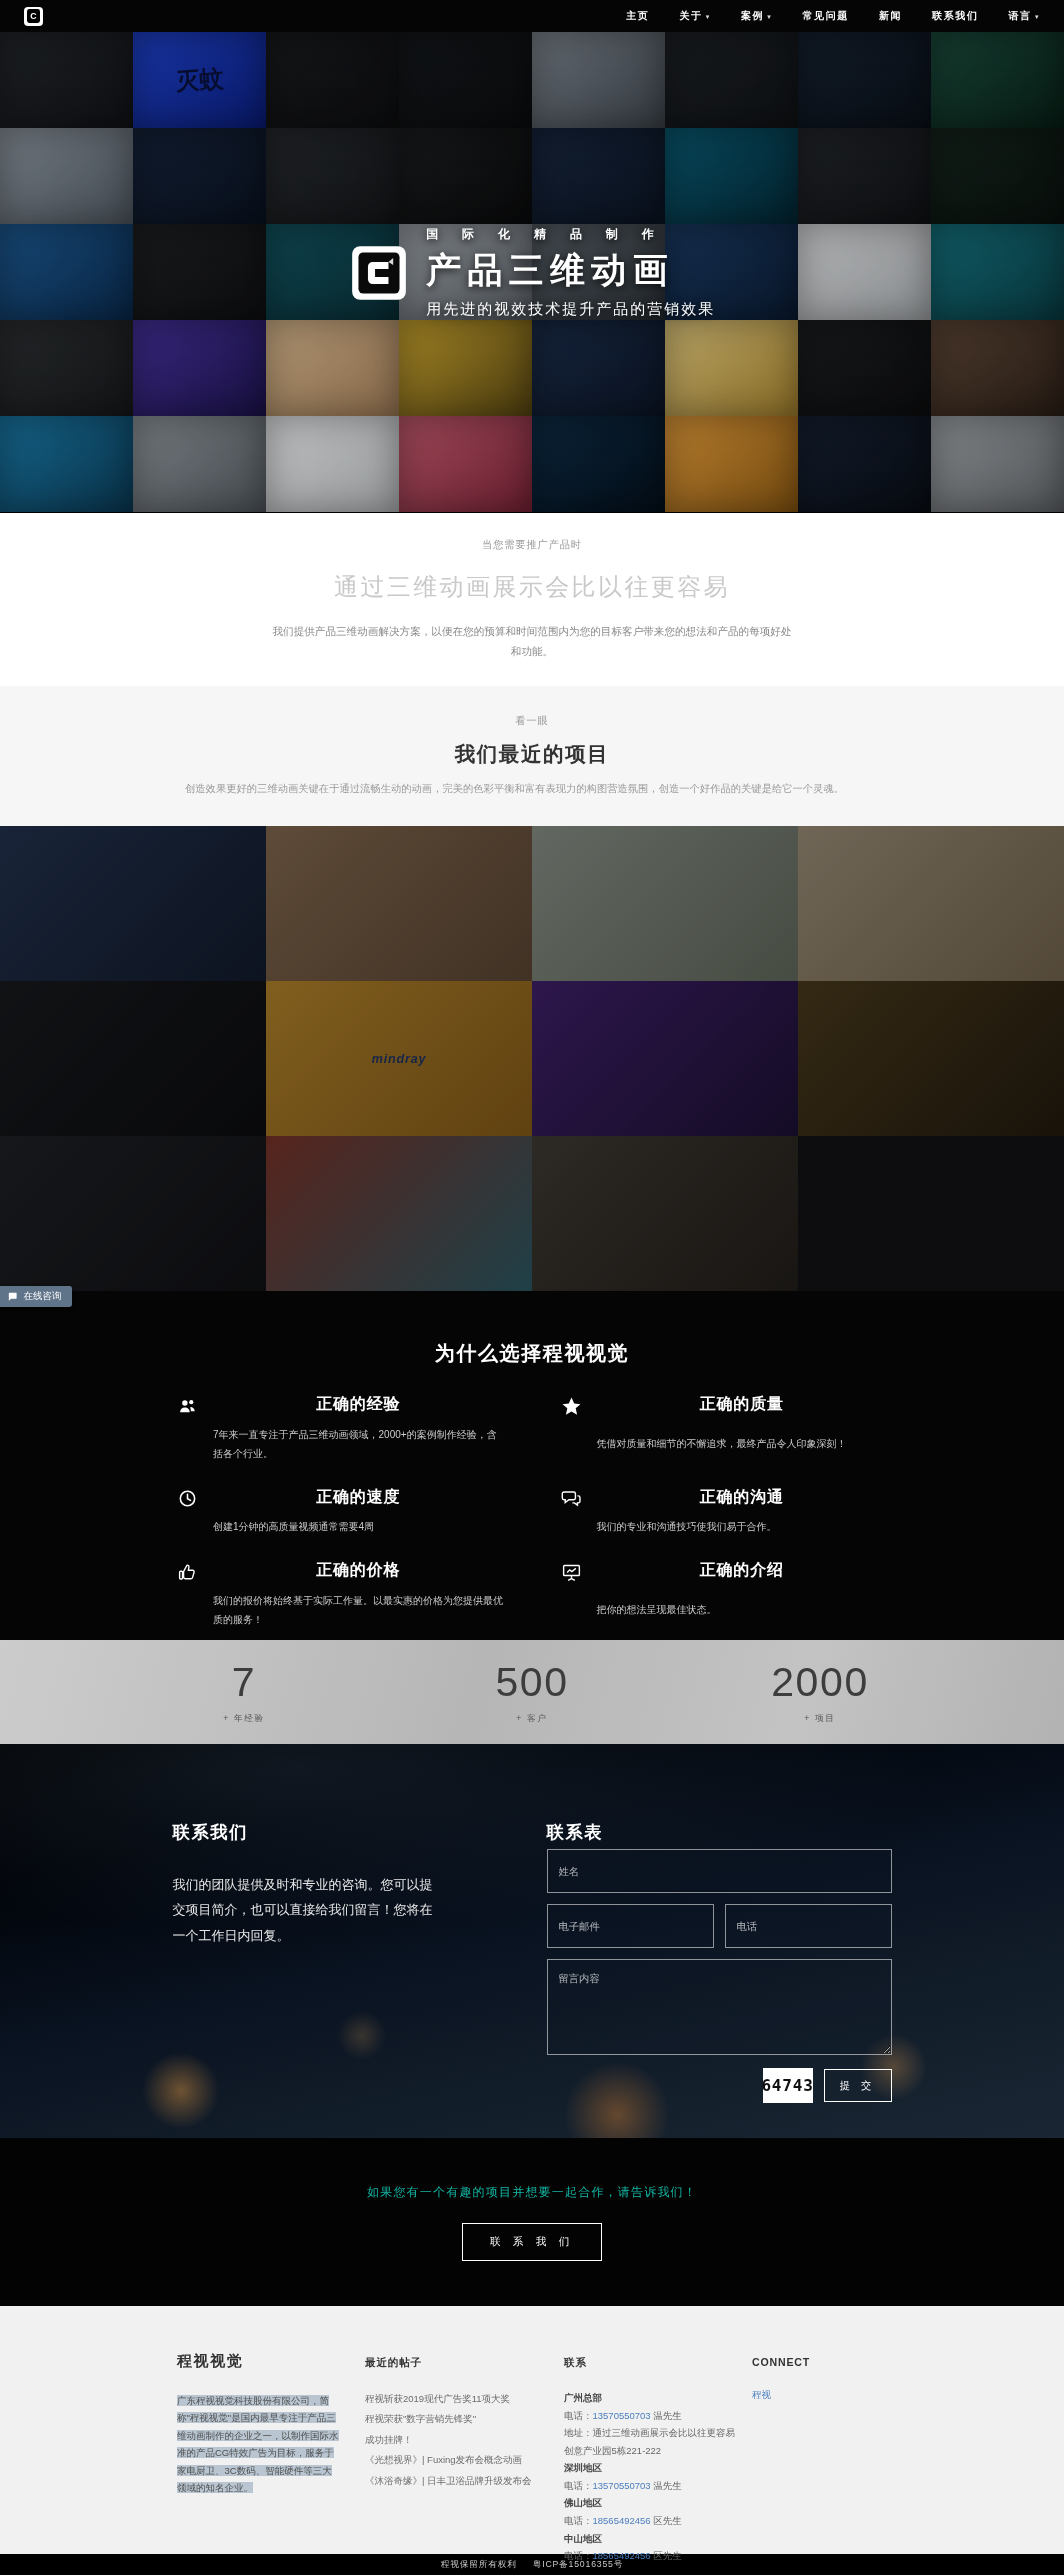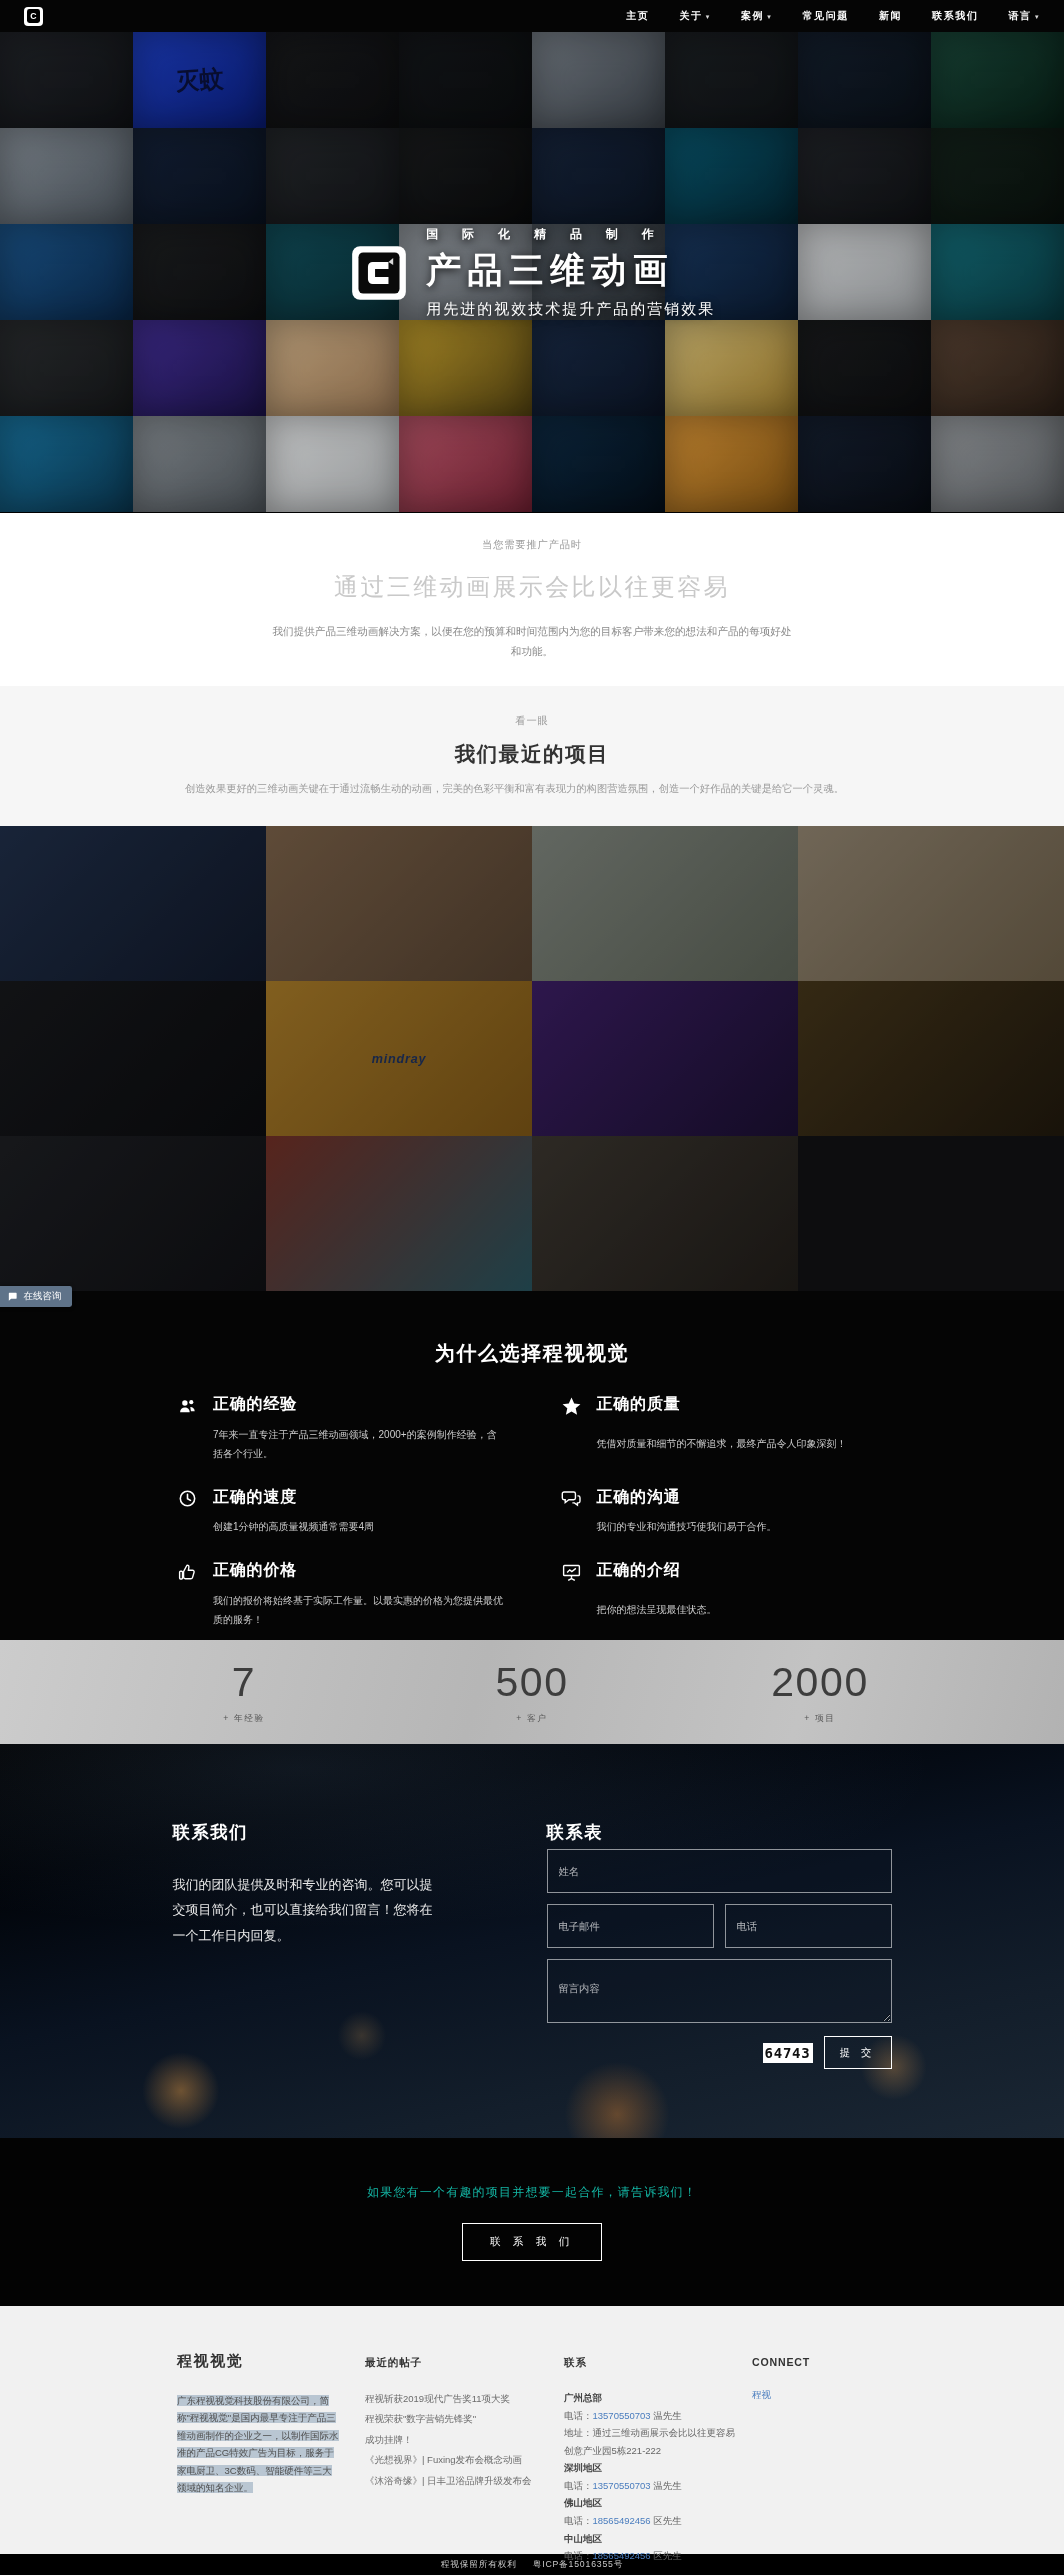--- a/index.html
+++ b/index.html
@@ -52,21 +52,21 @@
 
   
   .why { height:349px; background:#050505; color:#fff; padding-top:41px; position:relative; }
   .consult-badge { position:absolute; left:0; top:-4.7px; display:flex; align-items:center; gap:5.5px; background:#5f7389; color:#fff; font-size:9.5px; padding:4px 10.3px 4px 7px; border-radius:0 2.4px 2.4px 0; box-shadow:0 0.8px 3.2px rgba(0,0,0,.5); cursor:pointer; }
   .consult-badge svg { width:11px; height:11px; }
   .why-kicker { text-align:center; font-size:10.6px; color:#ececec; letter-spacing:0.8px; }
   .why-heading { text-align:center; font-size:20px; font-weight:700; letter-spacing:1.6px; margin-top:8px; }
   .features { width:710px; margin:27px auto 0; display:grid; grid-template-columns:1fr 1fr; column-gap:57px; row-gap:24px; }
   .feature { display:grid; grid-template-columns:36px 1fr; align-items:start; }
   .f-icon { width:21px; height:21px; margin-top:1.6px; }
-  .f-title { font-size:16px; font-weight:700; letter-spacing:0.8px; }
+  .f-title { font-size:16px; font-weight:700; letter-spacing:0.8px;text-align:center; }
   .f-desc { grid-column:2; font-size:10px; color:#cdcdcd; line-height:1.9; margin-top:8px; }
 
   
   .stats { height:104px; background:linear-gradient(105deg,#cccccc 0%,#b6b6b6 45%,#c3c3c3 75%,#b2b2b2 100%); display:flex; align-items:center; justify-content:center; }
   .stat { width:288px; text-align:center; }
   .stat-value { font-size:41px; color:#3d3d3d; letter-spacing:1.6px; }
   .stat-label { font-size:8.7px; color:#555; margin-top:6.3px; letter-spacing:1.6px; }
 
   
   .earth { height:394px; position:relative; background:
@@ -79,23 +79,23 @@
   .earth-inner { width:719px; margin:0 auto; padding-top:76px; display:flex; justify-content:space-between; }
   .contact-left { width:272px; color:#fff; }
   .contact-left h2, .contact-form h2 { font-size:17.3px; font-weight:700; letter-spacing:1.6px; color:#fff; }
   .contact-left p { font-size:13px; color:#e9e9e9; line-height:1.95; margin-top:28px; }
   .contact-form { width:345px; }
   .contact-form form { margin-top:5px; }
   .field { width:100%; background:rgba(12,22,36,.22); border:0.8px solid rgba(255,255,255,.55); color:#fff; font-size:10.3px; padding:0 11px; height:44px; font-family:inherit; }
   .field::placeholder { color:rgba(255,255,255,.68); }
   .row2 { display:flex; gap:11px; margin-top:11px; }
   .row2 .field { flex:1; }
-  textarea.field { height:64px; padding-top:22px; margin-top:11px; resize:vertical; display:block; }
+  textarea.field { height:96px; padding-top:12px; margin-top:11px; resize:vertical; display:block; }
   .form-bottom { margin-top:13.4px; display:flex; justify-content:flex-end; align-items:center; gap:11px; }
-  .captcha { width:50px; height:20px; background:#fff; color:#101010; display:flex; align-items:center; justify-content:center; font-weight:700; font-size:14px; letter-spacing:0.8px; font-family:"DejaVu Sans Mono","Liberation Mono",monospace; cursor:pointer; }
+  .captcha { width:50px; height:35px; background:#fff; color:#101010; display:flex; align-items:center; justify-content:center; font-weight:700; font-size:16px; letter-spacing:0.8px; font-family:"DejaVu Sans Mono","Liberation Mono",monospace; cursor:pointer; }
   .submit-btn { width:68px; height:33px; background:transparent; border:1.6px solid #fff; color:#fff; font-size:10.3px; letter-spacing:4px; cursor:pointer; font-family:inherit; }
 
   
   .cta { height:168px; background:#030303; display:flex; flex-direction:column; align-items:center; justify-content:center; gap:22px; }
   .cta-text { color:#14b8a6; font-size:12px; letter-spacing:1.2px; }
   .cta-btn { background:transparent; border:1.6px solid #fff; color:#fff; font-size:10.6px; letter-spacing:4.7px; padding:11px 27px; cursor:pointer; font-family:inherit; }
 
   
   .footer { height:248px; background:#f1f1f1; padding-top:46px; }
   .footer-inner { width:710px; margin:0 auto; display:grid; grid-template-columns:188px 199px 188px 1fr; }

